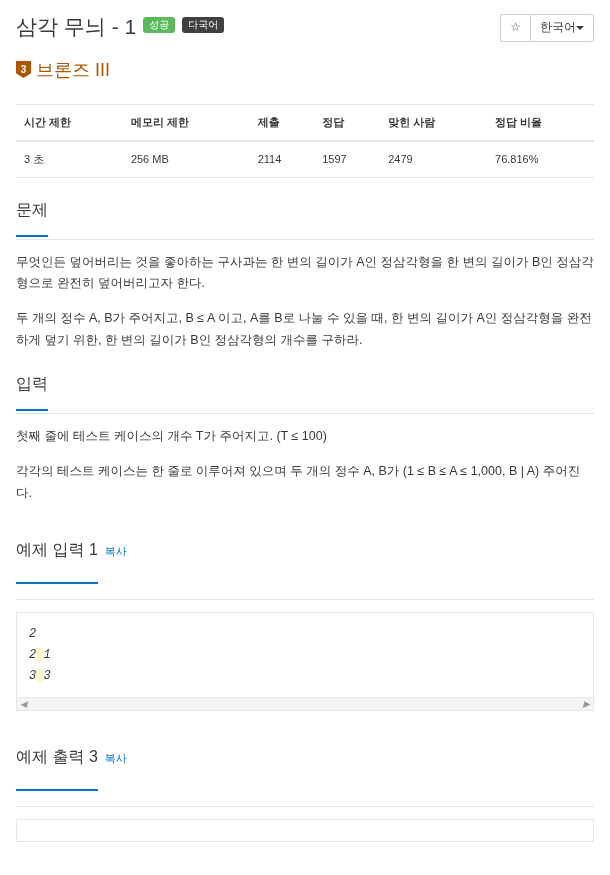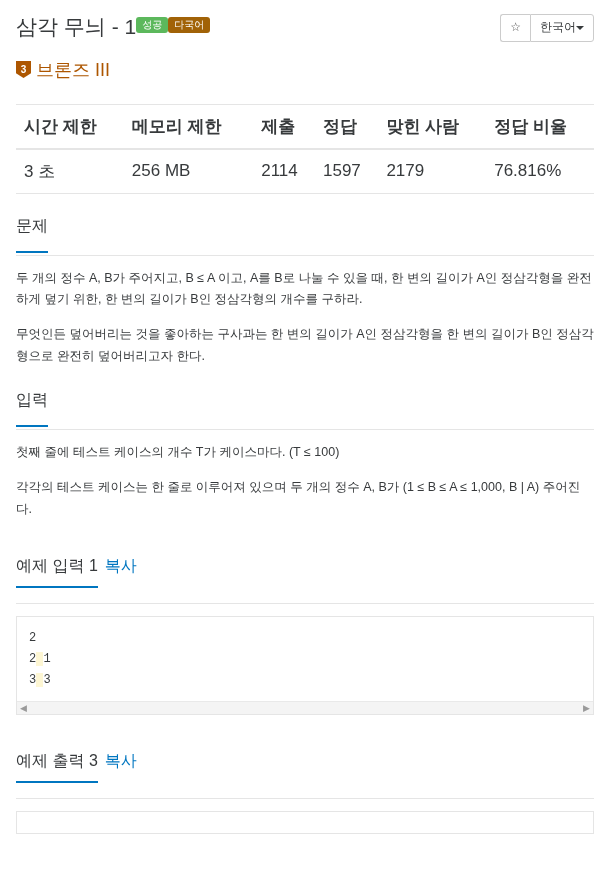--- a/index.html
+++ b/index.html
@@ -28,26 +28,27 @@
     margin: 0;
     color: #373a3c;
     line-height: 1.2;
   }
   .badge {
     display: inline-block;
     font-size: 10px;
     color: #fff;
     padding: 3px 6px;
     border-radius: 3px;
+    margin-left: 7px;
     position: relative;
     top: -2px;
     line-height: 1;
   }
   .badge-success { background: #5cb85c; }
-  .badge-multi { background: #a16207; }
+  .badge-multi { background: #404040; }
 
   .title-right { display: flex; align-items: center; }
   .btn-group { display: flex; }
   .btn {
     border: 1px solid #ccc;
     background: #fff;
     color: #373a3c;
     font-size: 12px;
     padding: 5px 9px;
     line-height: 1.3;
@@ -86,21 +87,21 @@
     justify-content: center;
     clip-path: polygon(0 0, 100% 0, 100% 72%, 50% 100%, 0 72%);
   }
   .tier-name { color: #ad5600; font-size: 18px; }
 
   
   table.info {
     width: 100%;
     border-collapse: collapse;
     margin-top: 22px;
-    font-size: 17px;
+    font-size: 11px;
   }
   table.info th {
     text-align: left;
     font-weight: bold;
     padding: 10px 4px 10px 8px;
     border-top: 1px solid #e5e5e5;
     border-bottom: 2px solid #e5e5e5;
     color: #373a3c;
     white-space: nowrap;
   }
@@ -136,37 +137,38 @@
   .sample-title-row {
     display: flex;
     align-items: baseline;
     gap: 7px;
     margin: 0 0 2px 0;
   }
   .sample-title {
     font-size: 16px;
     font-weight: 400;
     color: #373a3c;
-    padding-bottom: 9px;
+    padding-bottom: 21px;
     border-bottom: 2px solid #0076c0;
     display: inline-block;
   }
   .copy-link {
-    font-size: 16px;
+    font-size: 11px;
     color: #0076c0;
     text-decoration: none;
     cursor: pointer;
     font-family: Liberation Mono, monospace;
   }
 
   
   .sample-box {
     border: 1px solid #e5e5e5;
     background: #ef4444;
     margin-top: 1px;
+    font-style: italic;
   }
   pre.sample-code {
     margin: 0;
     padding: 11px 12px 10px 12px;
     font-family: "Liberation Mono", monospace;
     font-size: 12px;
     line-height: 1.75;
     color: #373a3c;
     white-space: pre;
     overflow: hidden;
@@ -226,37 +228,37 @@
         <th>맞힌 사람</th>
         <th>정답 비율</th>
       </tr>
     </thead>
     <tbody>
       <tr>
         <td>3 초</td>
         <td>256 MB</td>
         <td>2114</td>
         <td>1597</td>
-        <td>2179</td>
+        <td>2479</td>
         <td>76.816%</td>
       </tr>
     </tbody>
   </table>
 
   <div class="section">
     <h2 class="section-title">문제</h2>
     <hr class="section-rule">
+    <p>무엇인든 덮어버리는 것을 좋아하는 구사과는 한 변의 길이가 A인 정삼각형을 한 변의 길이가 B인 정삼각형으로 완전히 덮어버리고자 한다.</p>
     <p>두 개의 정수 A, B가 주어지고, B ≤ A 이고, A를 B로 나눌 수 있을 때, 한 변의 길이가 A인 정삼각형을 완전하게 덮기 위한, 한 변의 길이가 B인 정삼각형의 개수를 구하라.</p>
-    <p>무엇인든 덮어버리는 것을 좋아하는 구사과는 한 변의 길이가 A인 정삼각형을 한 변의 길이가 B인 정삼각형으로 완전히 덮어버리고자 한다.</p>
   </div>
 
   <div class="section">
     <h2 class="section-title">입력</h2>
     <hr class="section-rule">
-    <p>첫째 줄에 테스트 케이스의 개수 T가 케이스마다. (T ≤ 100)</p>
+    <p>첫째 줄에 테스트 케이스의 개수 T가 주어지고. (T ≤ 100)</p>
     <p>각각의 테스트 케이스는 한 줄로 이루어져 있으며 두 개의 정수 A, B가 (1 ≤ B ≤ A ≤ 1,000, B | A) 주어진다.</p>
   </div>
 
 
   <div class="section">
     <div class="sample-title-row">
       <h2 class="sample-title">예제 입력 1</h2>
       <a class="copy-link">복사</a>
     </div>
     <hr class="section-rule">

